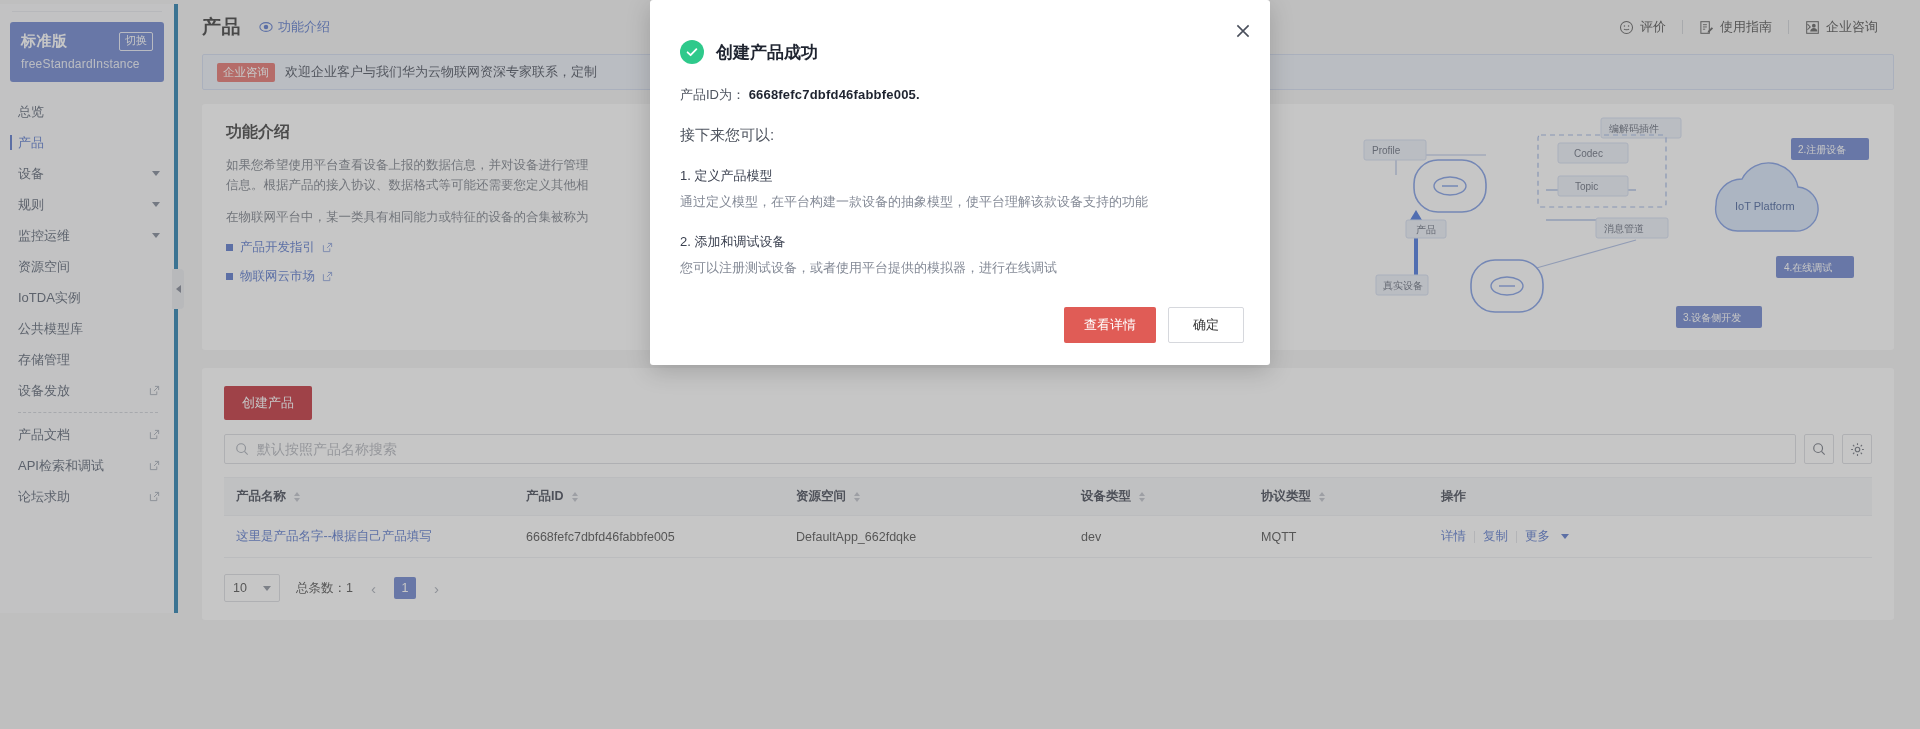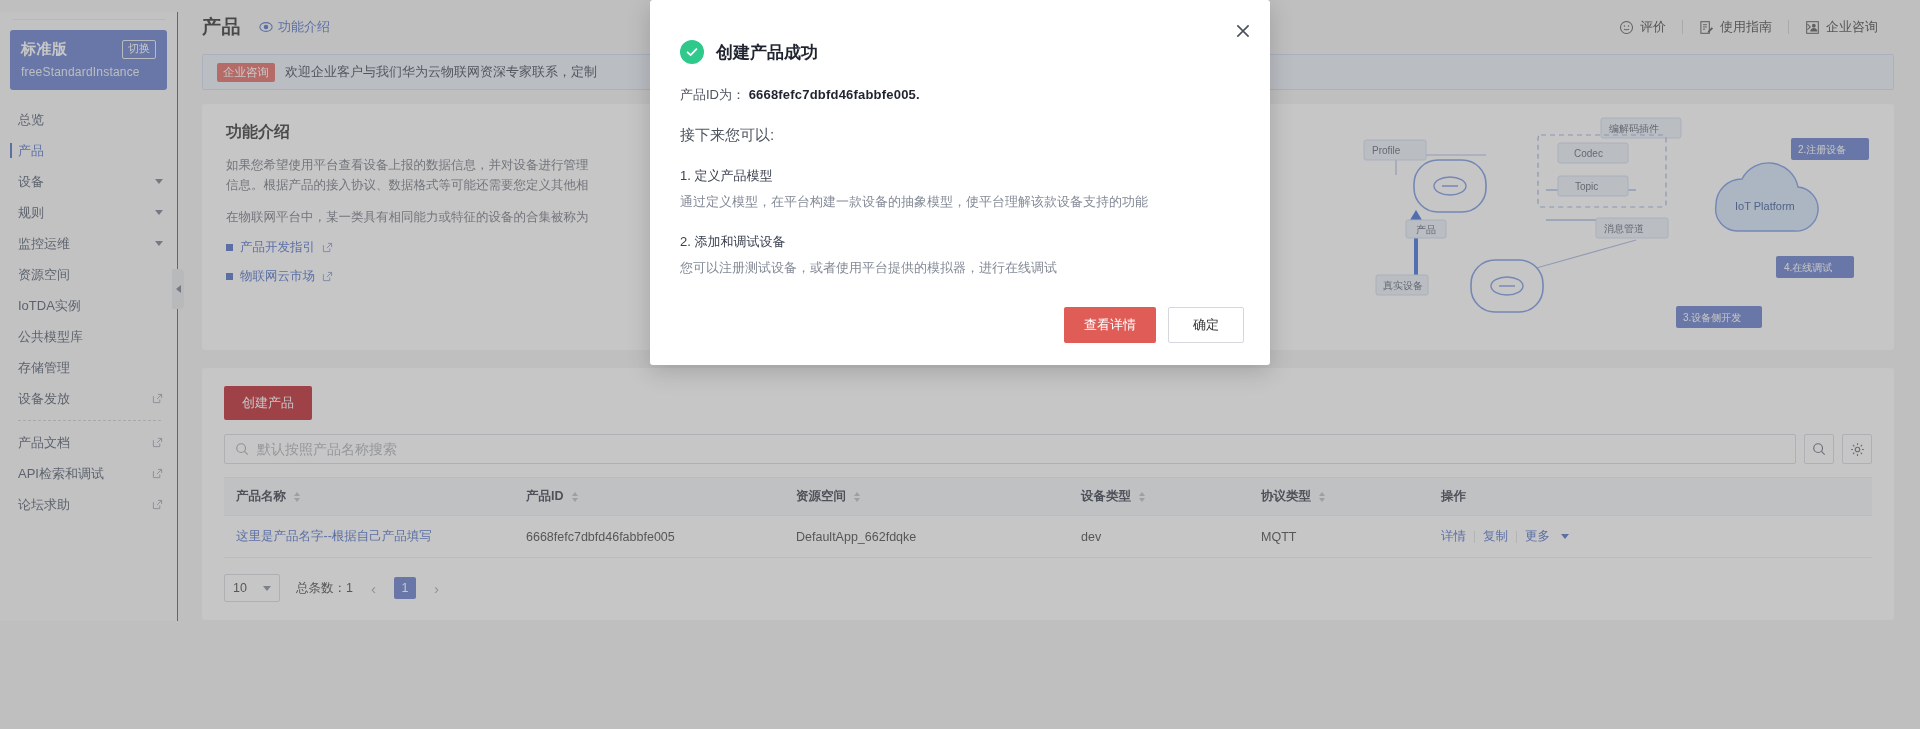--- a/index.html
+++ b/index.html
@@ -12,23 +12,23 @@
   
   #page-root { position: absolute; inset: 0; }
   #dimmer {
     position: absolute; inset: 0;
     background: rgba(128,128,128,0.45);
     z-index: 40;
   }
 
   
   .sidebar {
-    position: absolute; left: 0; top: 12px; width: 178px; height: 609px;
+    position: absolute; left: 0; top: 4px; width: 178px; height: 609px;
     background: #f7f8fa;
-    border-right: 1px solid #0369a1;
+    border-right: 4px solid #0369a1;
   }
   .sidebar-top-rule { height: 1px; background:#e4e6eb; margin: 7px 12px 0 12px; }
   .instance-card {
     margin: 10px 10px 0 10px;
     background: #5570c6;
     border-radius: 3px;
     padding: 10px 11px 11px 11px;
     color: #fff;
     position: relative;
   }

